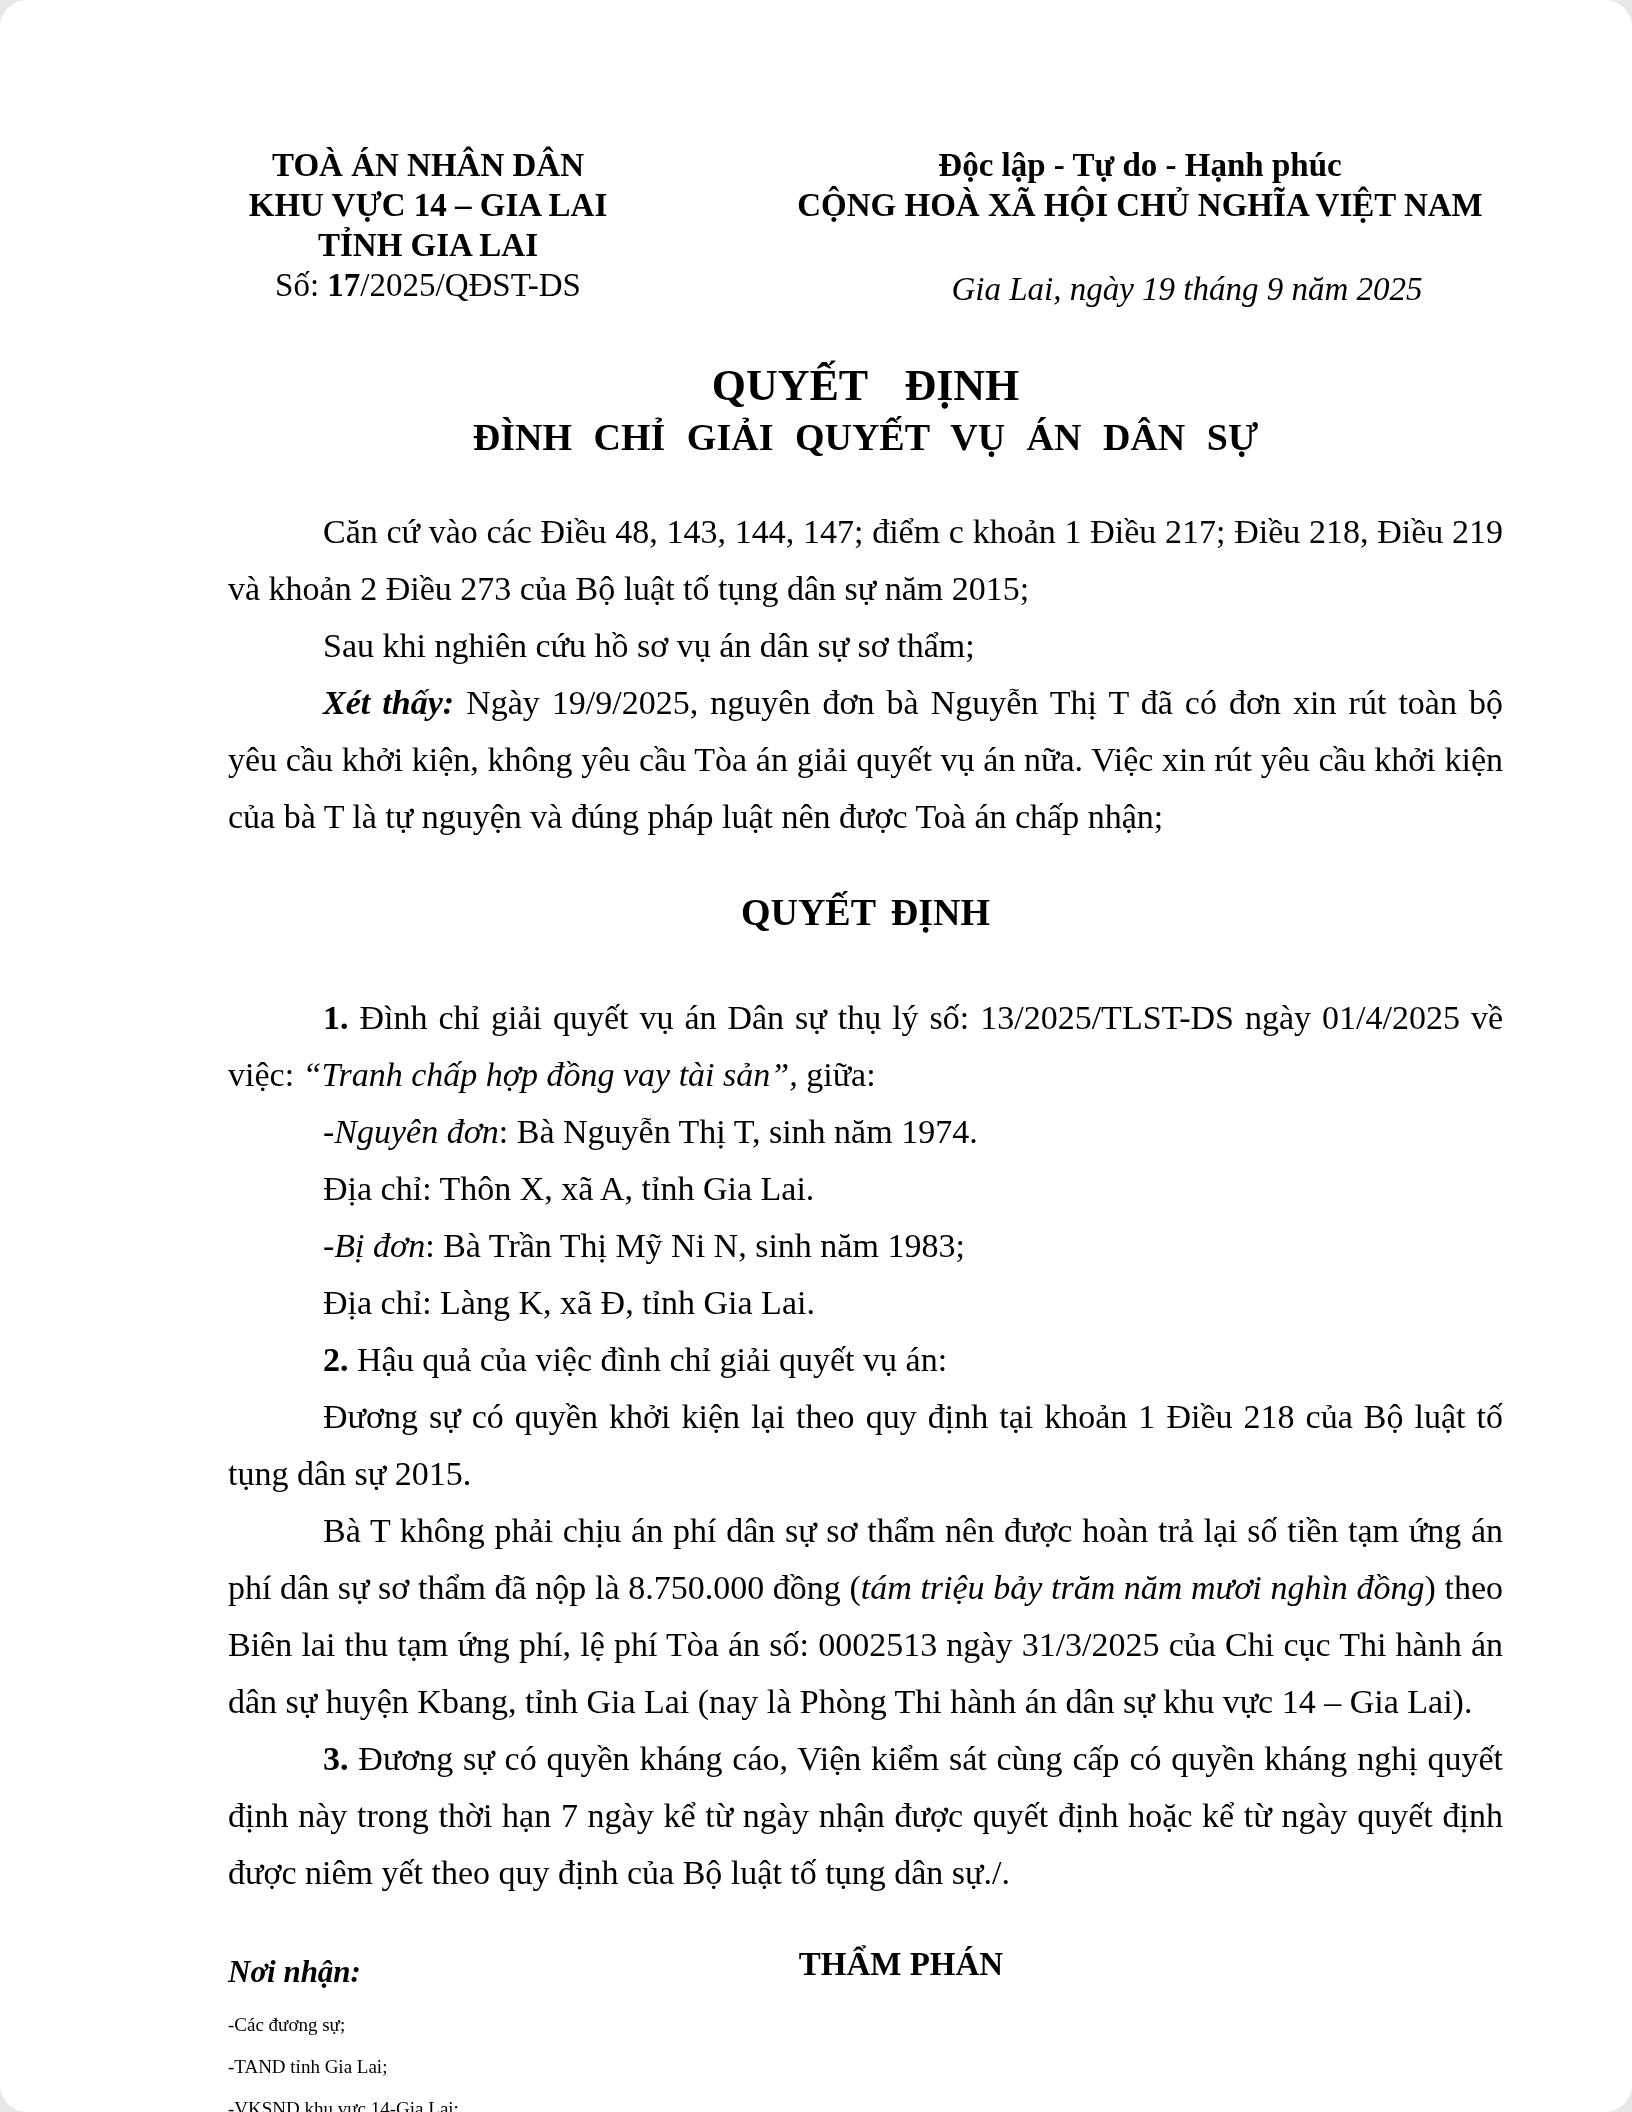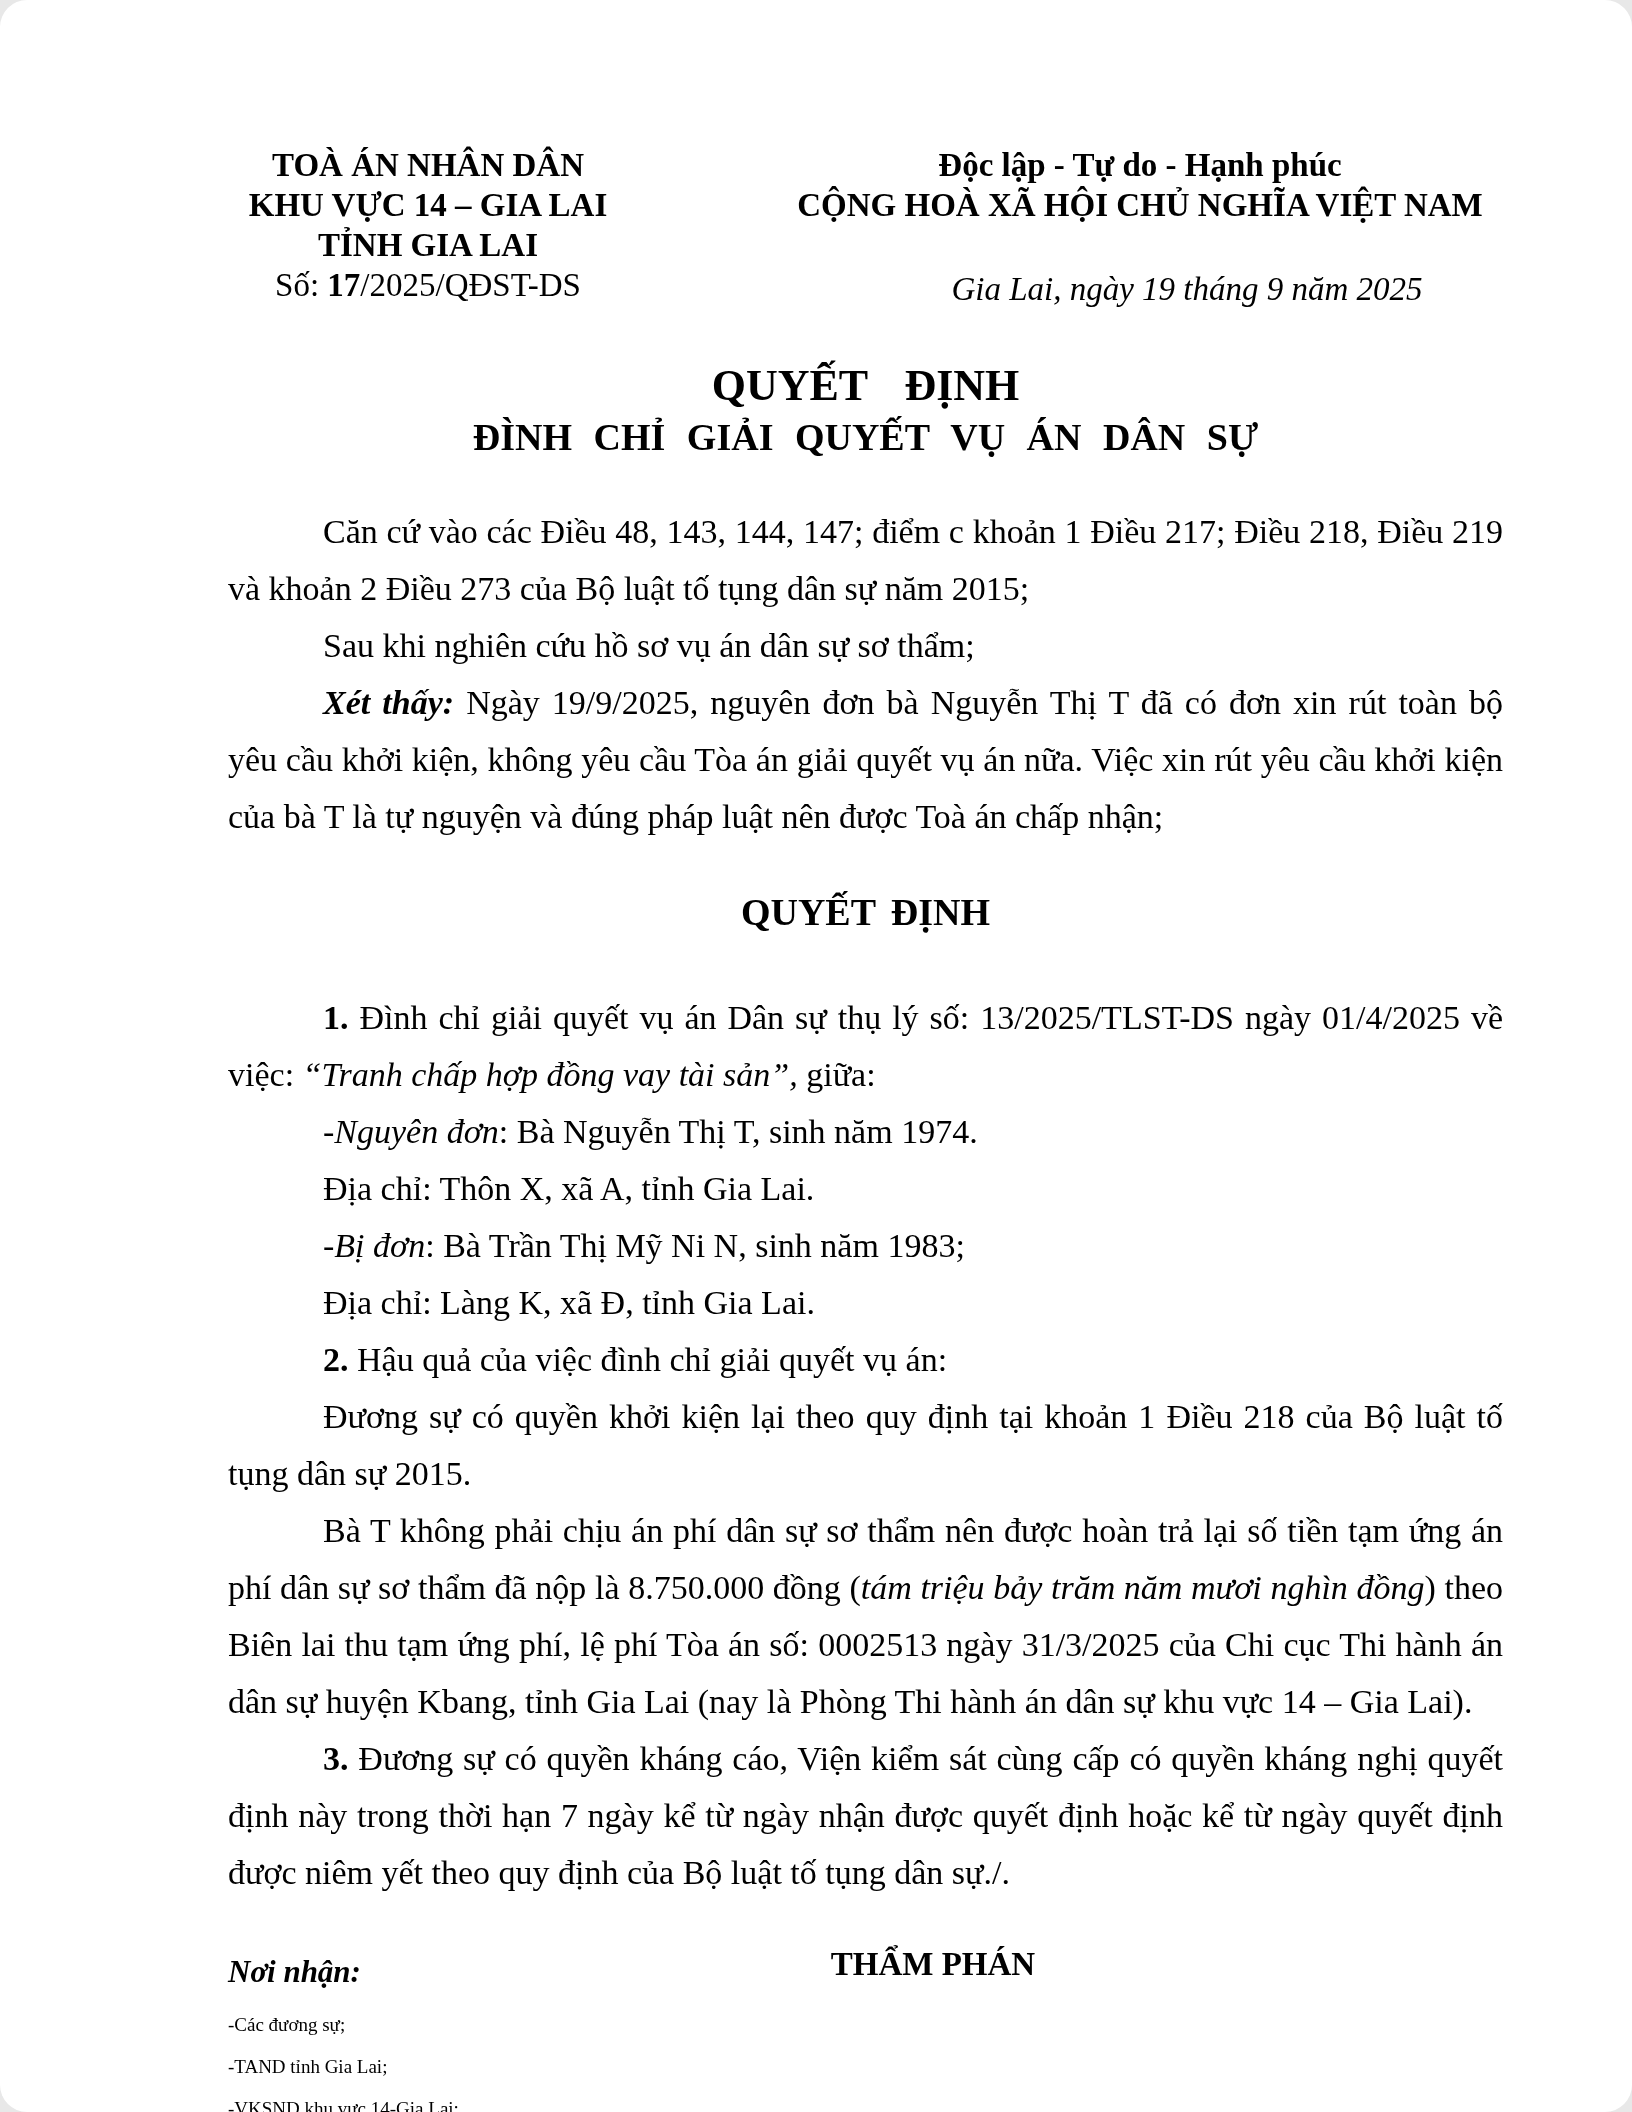--- a/index.html
+++ b/index.html
@@ -24,21 +24,21 @@
   .body p { margin:0; text-indent:95px; }
   .section-heading {
     font-size:38px; font-weight:bold; text-align:center;
     margin:39px 0 48px 0; text-indent:0; word-spacing:6px;
   }
   .footer { position:relative; margin-top:45px; height:330px; }
   .recipients { position:absolute; left:0; top:8px; }
   .recipients-label { font-size:31px; font-weight:bold; font-style:italic; margin-bottom:14px; }
   .recipient-item { font-size:19px; line-height:42px; }
   .judge-title {
-    position:absolute; left:705px; top:0; transform:translateX(-50%);
+    position:absolute; left:673px; top:0; transform:translateX(-50%);
     font-size:33px; font-weight:bold; white-space:nowrap;
   }
   .judge-name {
     position:absolute; left:1124px; top:205px; transform:translateX(-50%);
     font-size:34px; font-weight:bold; white-space:nowrap;margin-left:30px;
   }
 </style>
 </head>
 <body>
 

